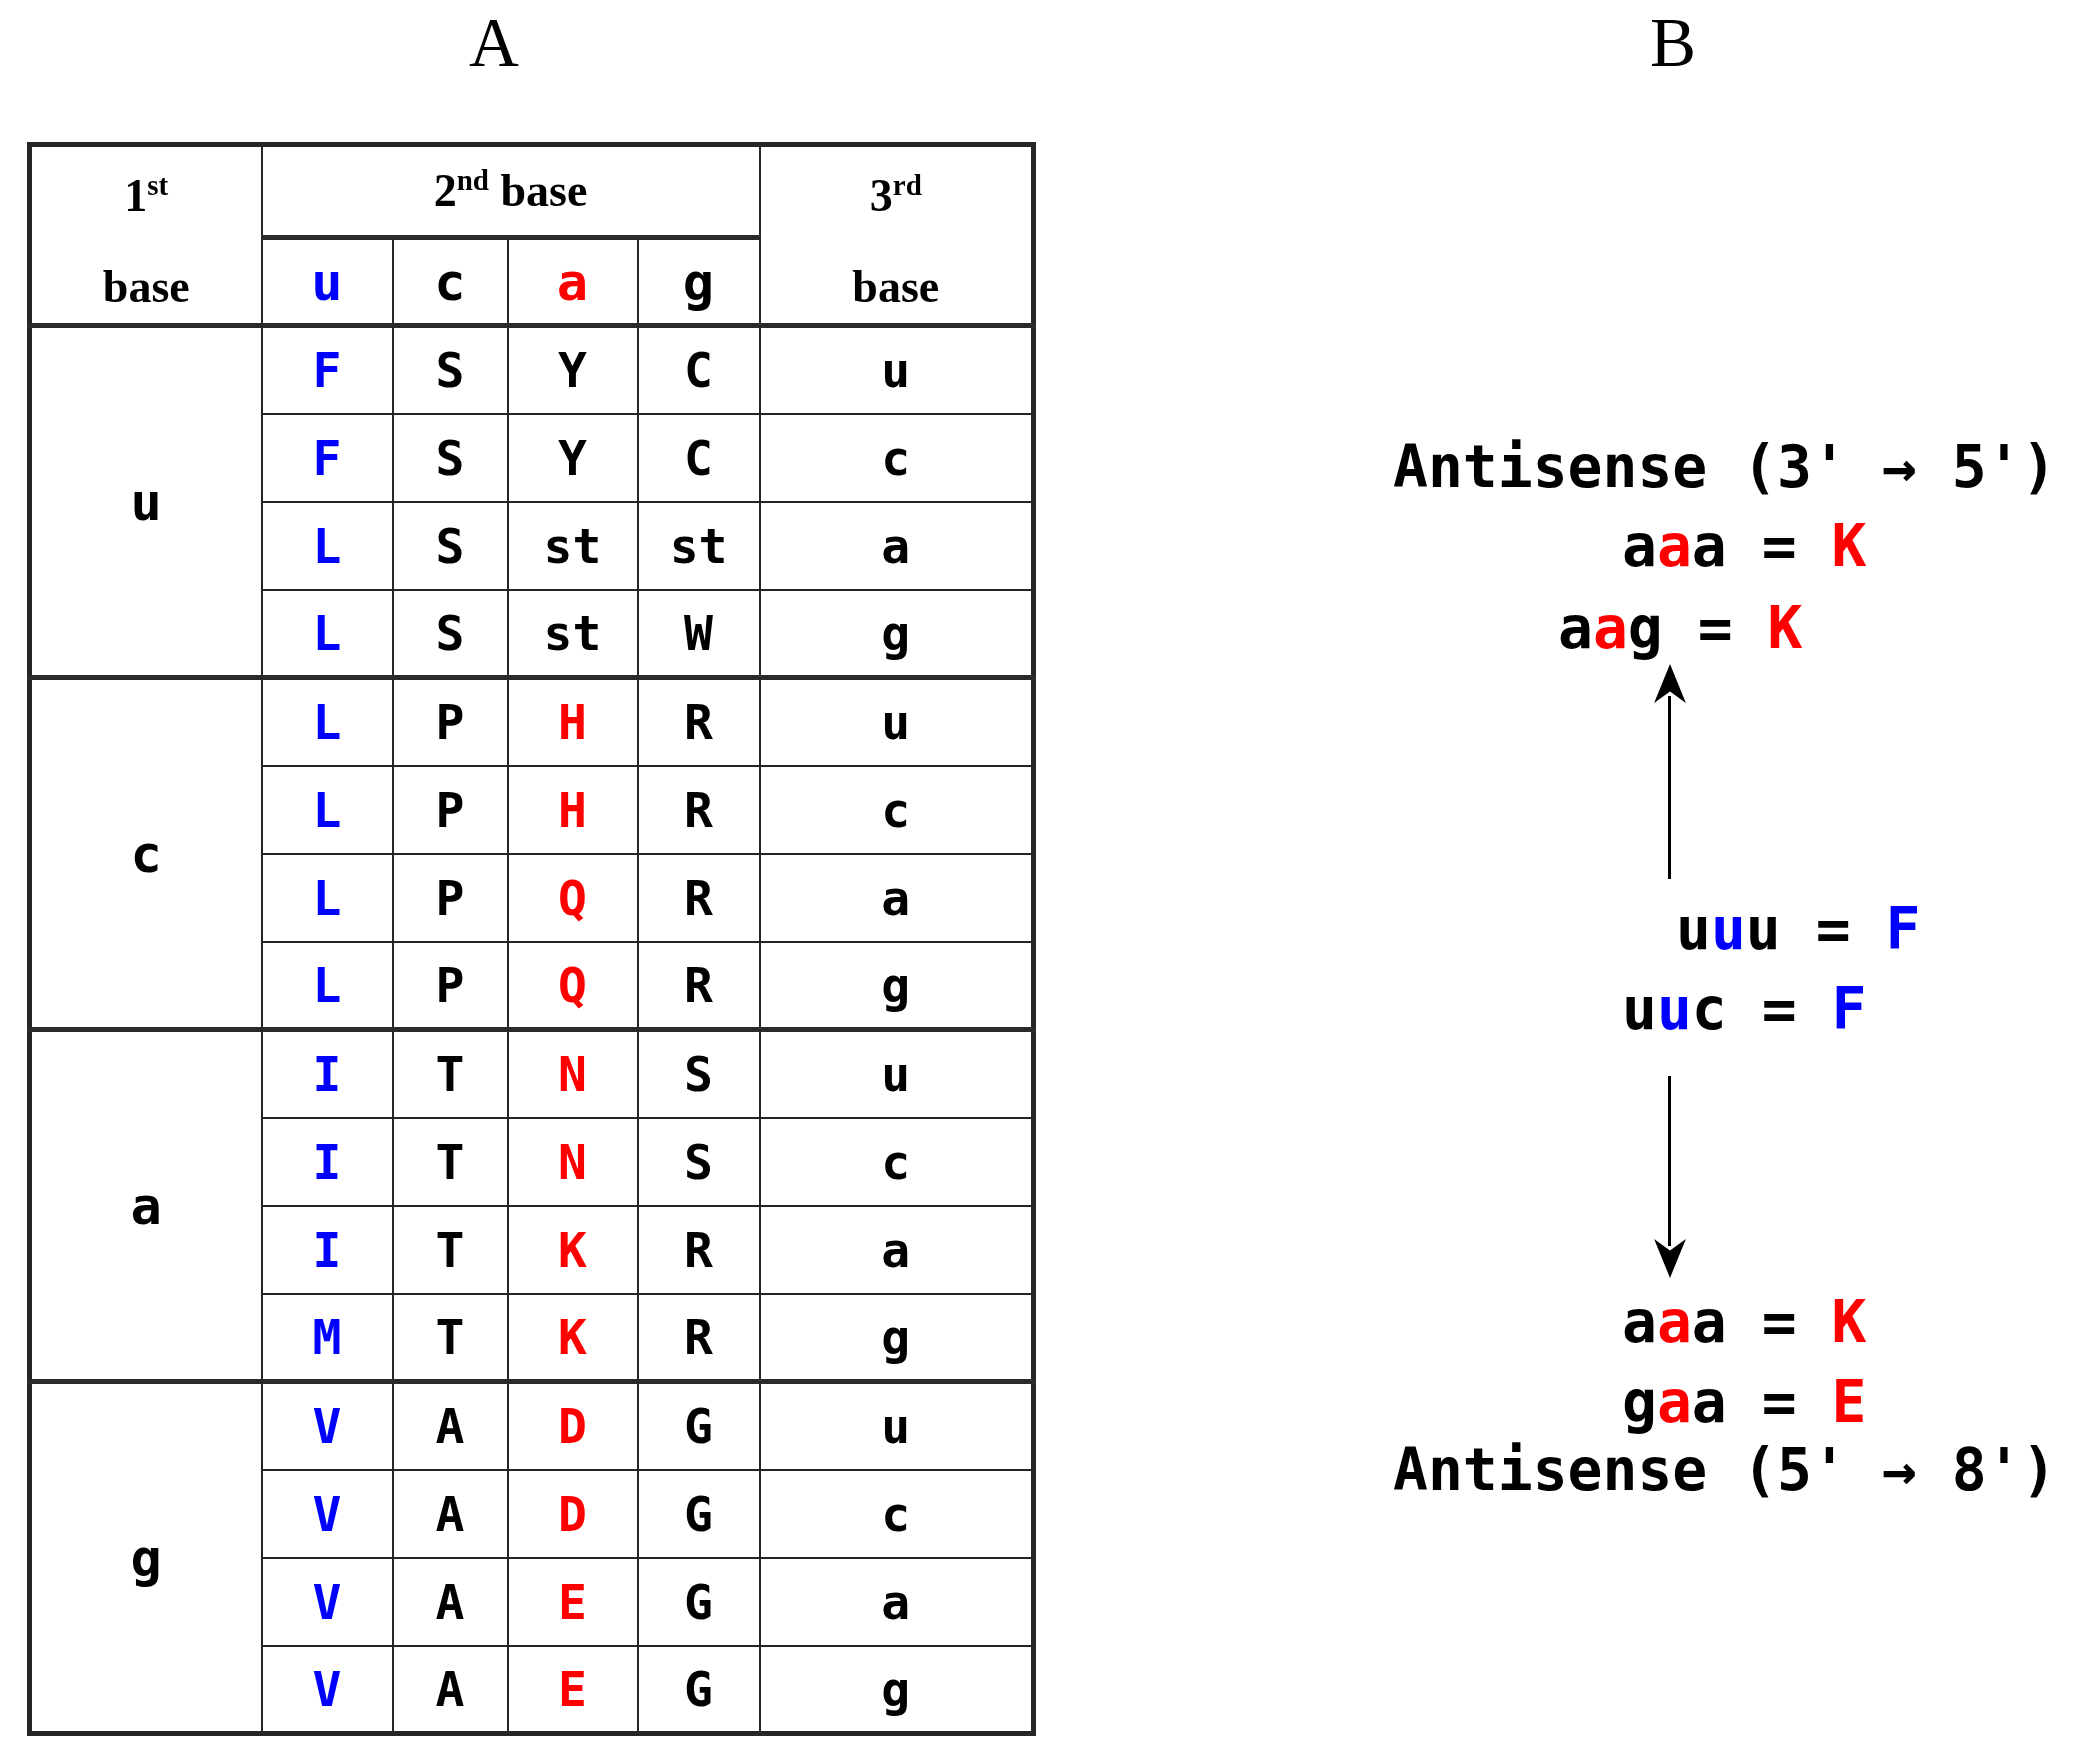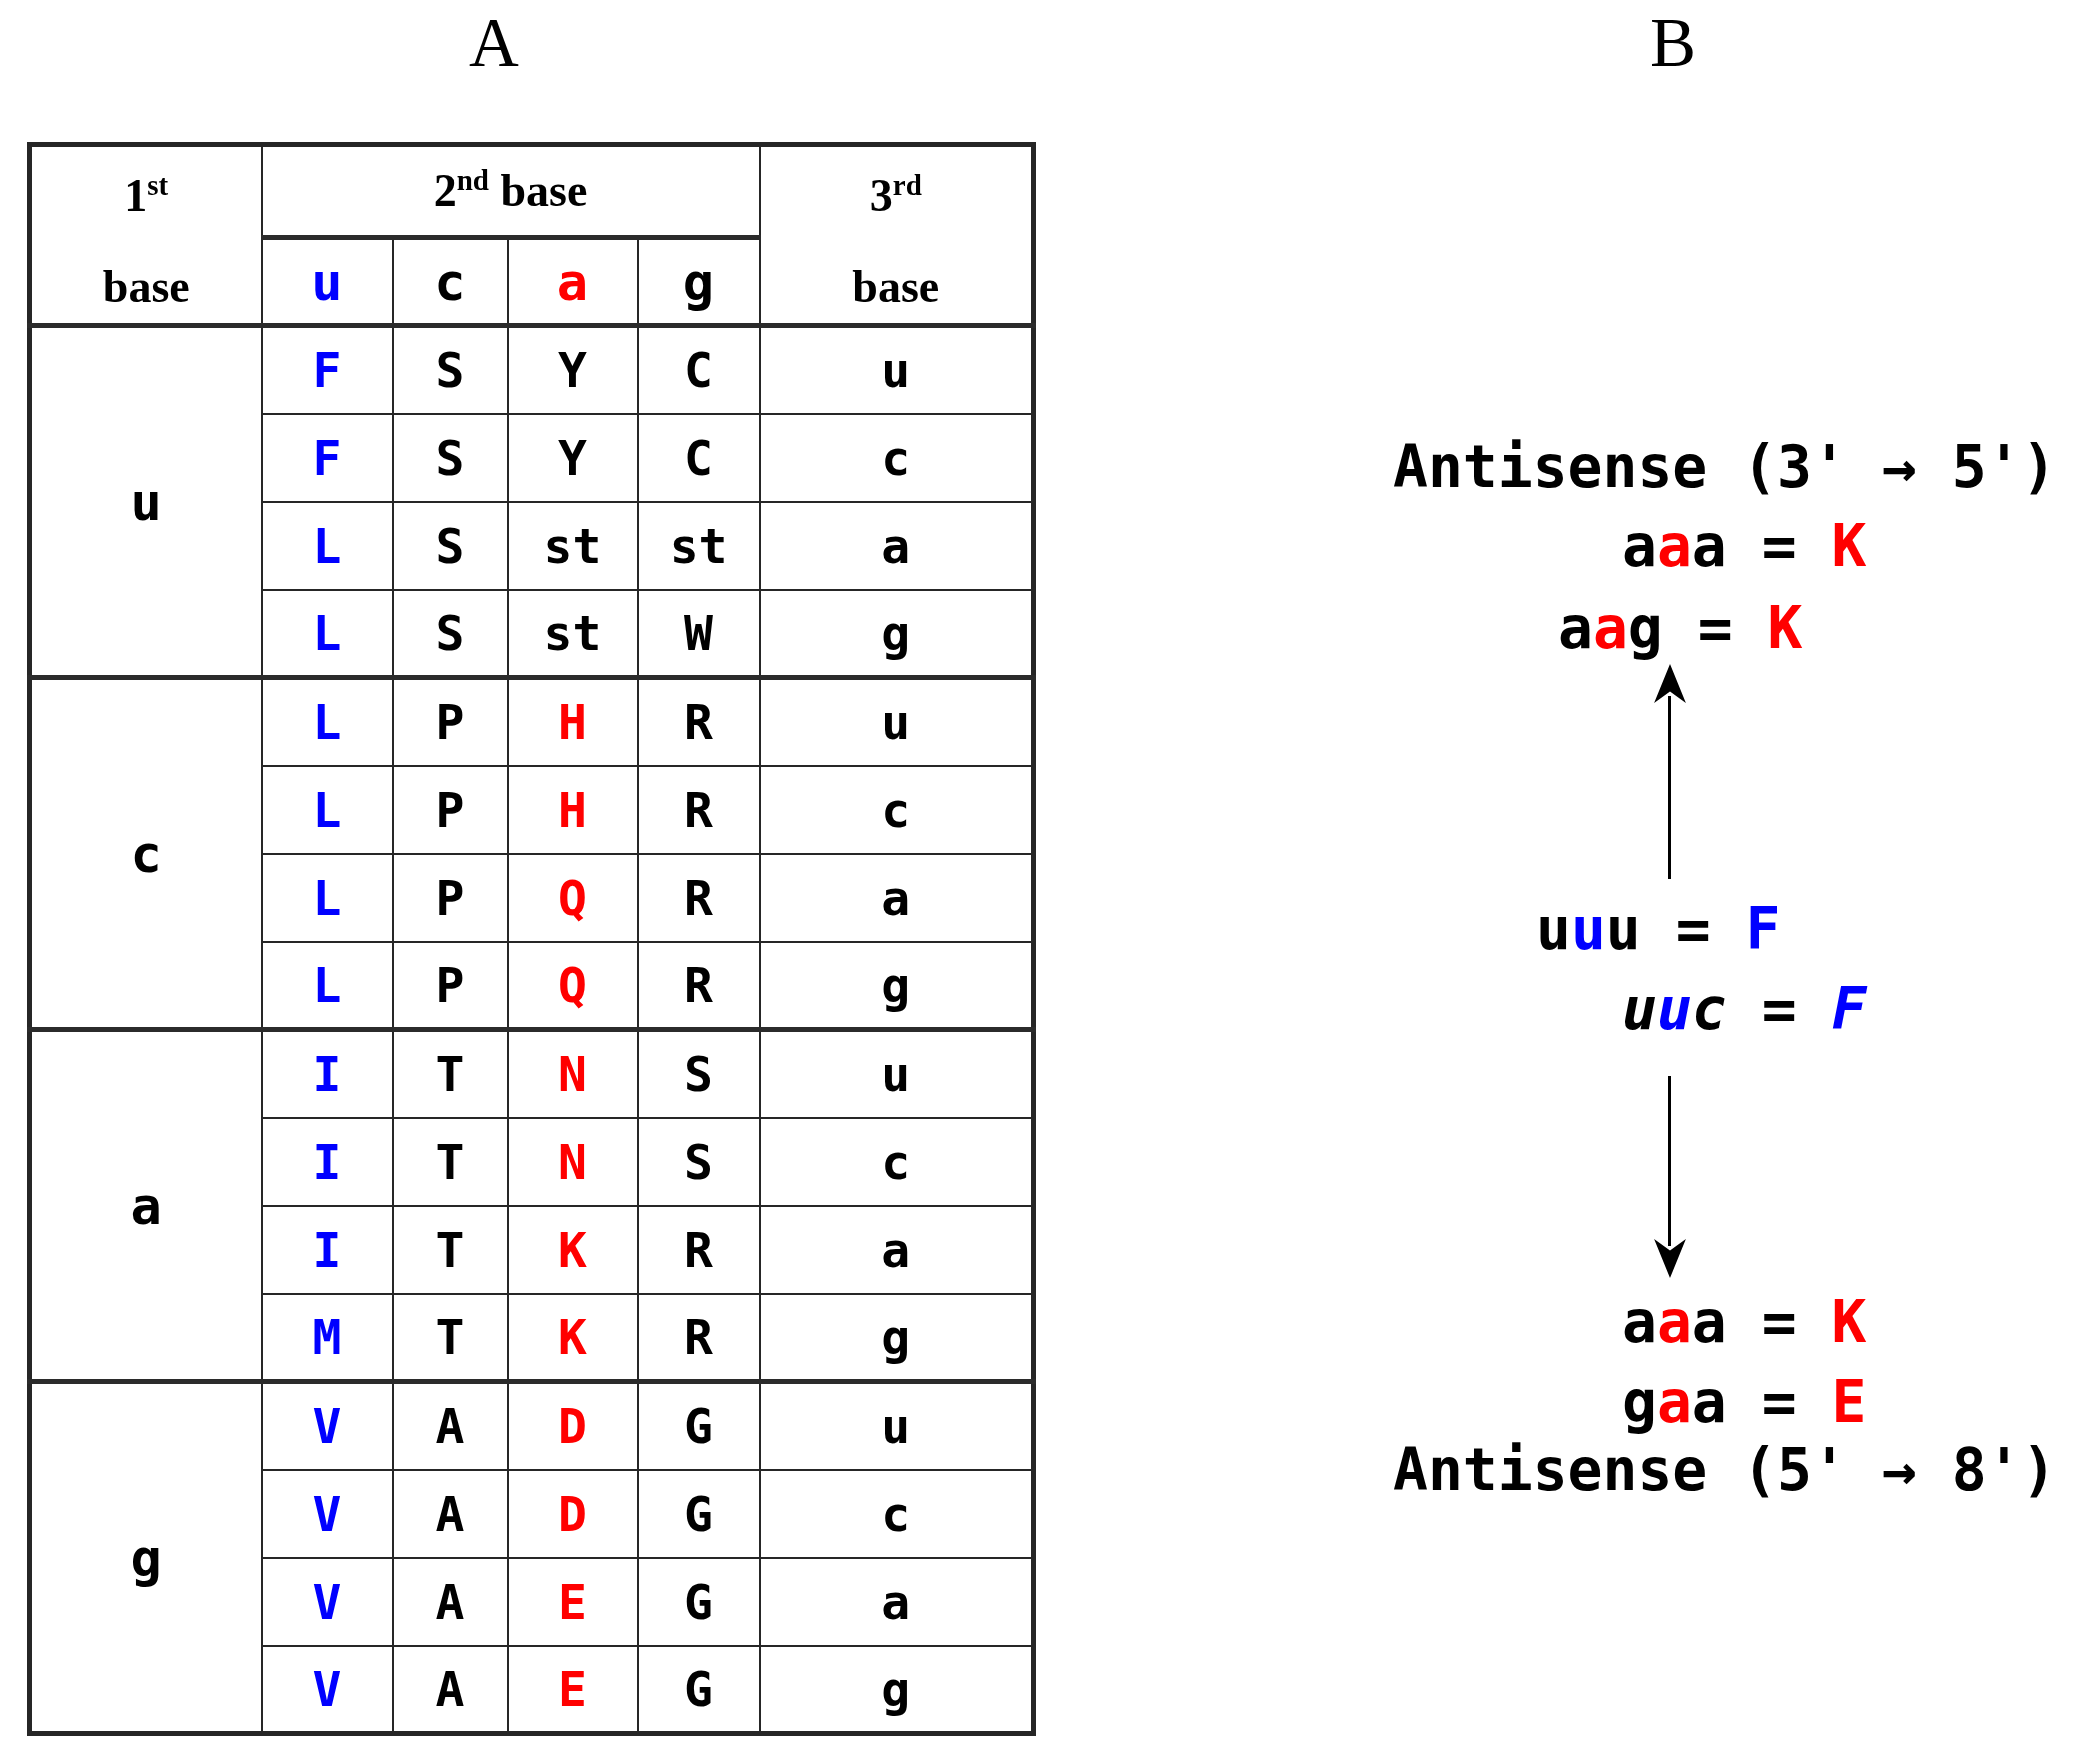--- a/index.html
+++ b/index.html
@@ -207,22 +207,22 @@
   <div id="panelB">
       <div class="b-line" style="left: 1393px; top: 437px;"><span style="color: rgb(0, 0, 0);">Antisense (3' → 5')</span></div>
       <div class="b-line" style="left: 1622px; top: 516px;"><span style="color: rgb(0, 0, 0);">a</span><span style="color: rgb(255, 0, 0);">a</span><span style="color: rgb(0, 0, 0);">a</span><span style="color: rgb(0, 0, 0);"> = </span><span style="color: rgb(255, 0, 0);">K</span></div>
       <div class="b-line" style="left: 1558px; top: 598px;"><span style="color: rgb(0, 0, 0);">a</span><span style="color: rgb(255, 0, 0);">a</span><span style="color: rgb(0, 0, 0);">g</span><span style="color: rgb(0, 0, 0);"> = </span><span style="color: rgb(255, 0, 0);">K</span></div>
       <div class="arrow" style="left: 1654px; top: 664px; height: 215px;">
         <div class="shaft" style="top: 32px; height: 183px;"></div>
         <svg width="32" height="39" style="top: 0px;" viewBox="0 0 44 54">
           <path fill="#000000" d="M22 0 L44 54 L22 38 L0 54 Z"></path>
         </svg>
       </div>
-      <div class="b-line" style="left: 1536px; top: 899px;"><span style="color: rgb(0, 0, 0);">u</span><span style="color: rgb(0, 0, 255);">u</span><span style="color: rgb(0, 0, 0);">u</span><span style="color: rgb(0, 0, 0);"> = </span><span style="color: rgb(0, 0, 255);">F</span></div>
-      <div class="b-line" style="left: 1622px; top: 979px; font-style: italic;"><span style="color: rgb(0, 0, 0);">u</span><span style="color: rgb(0, 0, 255);">u</span><span style="color: rgb(0, 0, 0);">c</span><span style="color: rgb(0, 0, 0);"> = </span><span style="color: rgb(0, 0, 255);">F</span></div>
+      <div class="b-line" style="left: 1676px; top: 899px;"><span style="color: rgb(0, 0, 0);">u</span><span style="color: rgb(0, 0, 255);">u</span><span style="color: rgb(0, 0, 0);">u</span><span style="color: rgb(0, 0, 0);"> = </span><span style="color: rgb(0, 0, 255);">F</span></div>
+      <div class="b-line" style="left: 1622px; top: 979px;"><span style="color: rgb(0, 0, 0);">u</span><span style="color: rgb(0, 0, 255);">u</span><span style="color: rgb(0, 0, 0);">c</span><span style="color: rgb(0, 0, 0);"> = </span><span style="color: rgb(0, 0, 255);">F</span></div>
       <div class="arrow" style="left: 1654px; top: 1076px; height: 202px;">
         <div class="shaft" style="top: 0px; height: 170px;"></div>
         <svg width="32" height="39" style="top: 163px;" viewBox="0 0 44 54">
           <path fill="#000000" d="M22 54 L44 0 L22 16 L0 0 Z"></path>
         </svg>
       </div>
       <div class="b-line" style="left: 1622px; top: 1292px;"><span style="color: rgb(0, 0, 0);">a</span><span style="color: rgb(255, 0, 0);">a</span><span style="color: rgb(0, 0, 0);">a</span><span style="color: rgb(0, 0, 0);"> = </span><span style="color: rgb(255, 0, 0);">K</span></div>
       <div class="b-line" style="left: 1622px; top: 1372px;"><span style="color: rgb(0, 0, 0);">g</span><span style="color: rgb(255, 0, 0);">a</span><span style="color: rgb(0, 0, 0);">a</span><span style="color: rgb(0, 0, 0);"> = </span><span style="color: rgb(255, 0, 0);">E</span></div>
       <div class="b-line" style="left: 1393px; top: 1440px;"><span style="color: rgb(0, 0, 0);">Antisense (5' → 8')</span></div>
     </div>

